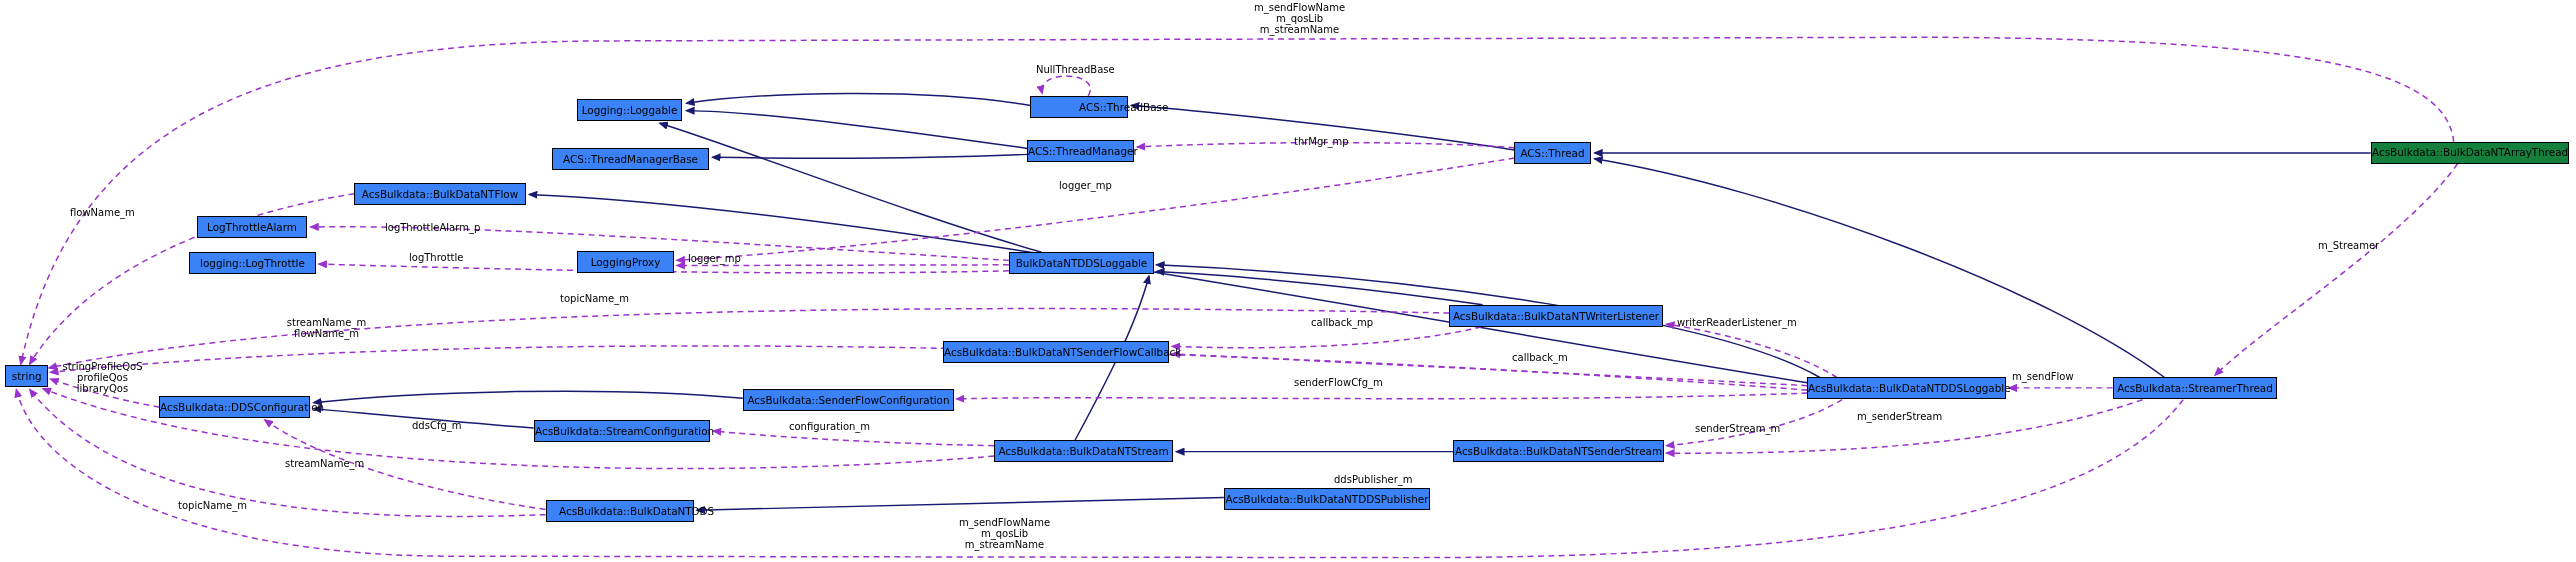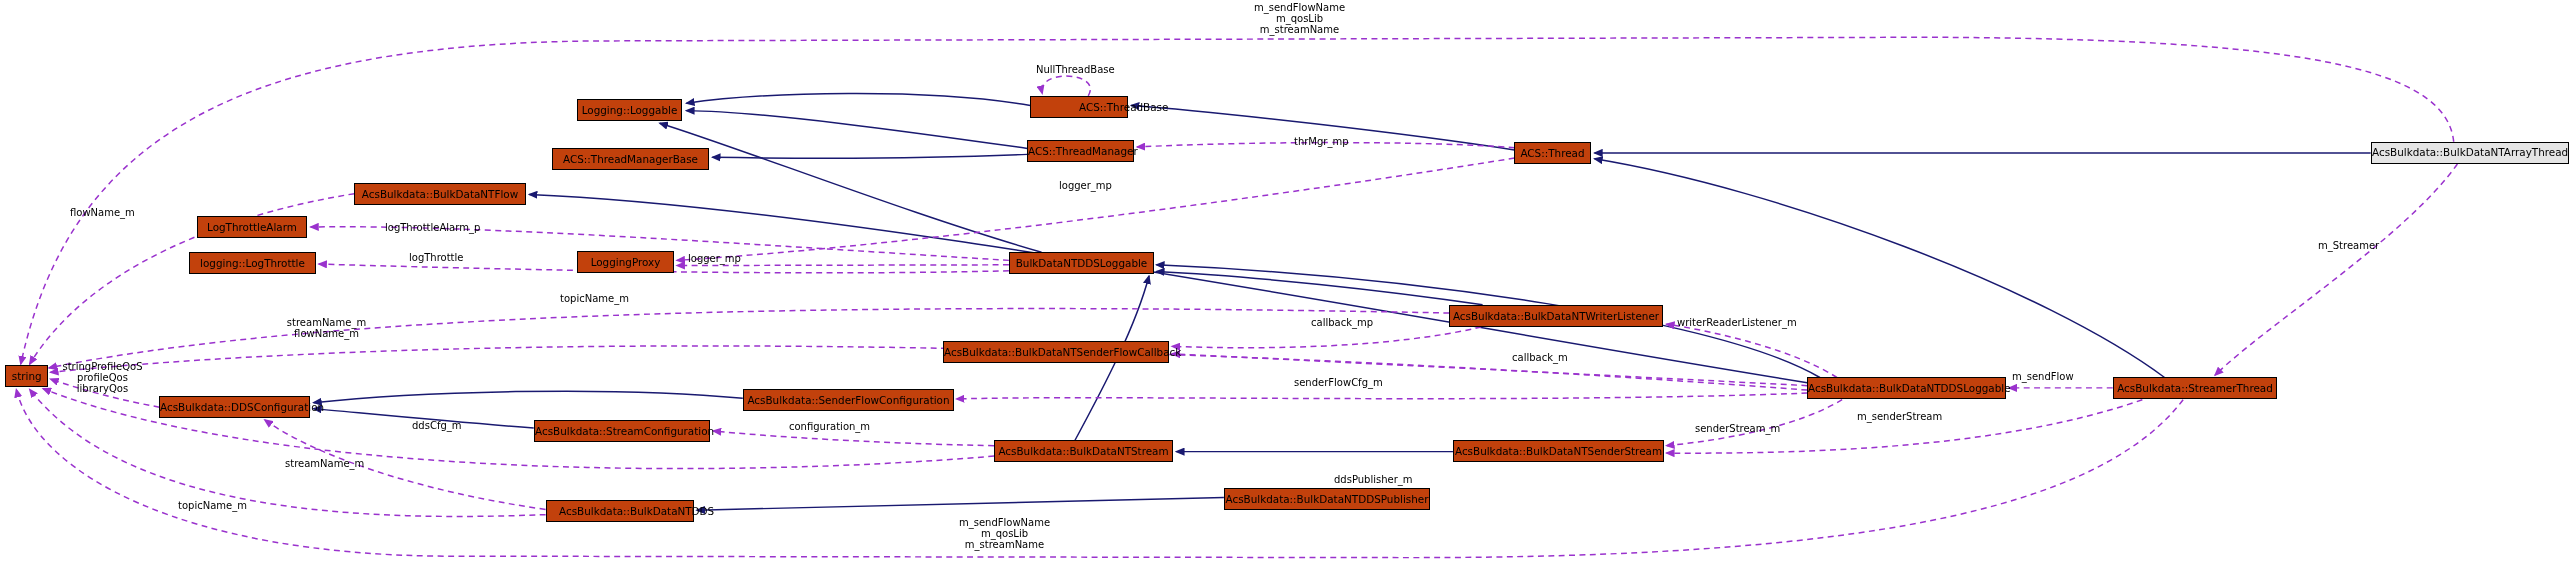--- a/index.html
+++ b/index.html
@@ -9,31 +9,31 @@
     background:#ffffff;
     font-family:"DejaVu Sans","Liberation Sans",sans-serif;
     overflow:hidden;
   }
   #edges{position:absolute;left:0;top:0;width:2576px;height:563px;}
   .node{
     position:absolute;
     box-sizing:border-box;
     height:22px;
     border:0.7px solid #000000;
-    background:#c2410c;
+    background:#3b82f6;
     color:#000000;
     font-size:10.4px;
     line-height:21px;
     text-align:center;
     white-space:nowrap;
     z-index:2;
     cursor:pointer;
   }
   .node.highlight{
-    background:#e5e5e5;
+    background:#15803d;
     border:1.5px solid #000000;
     line-height:19px;
   }
   .elabel{
     position:absolute;
     color:#000000;
     font-size:10px;
     line-height:11px;
     white-space:pre-line;
     text-align:center;

